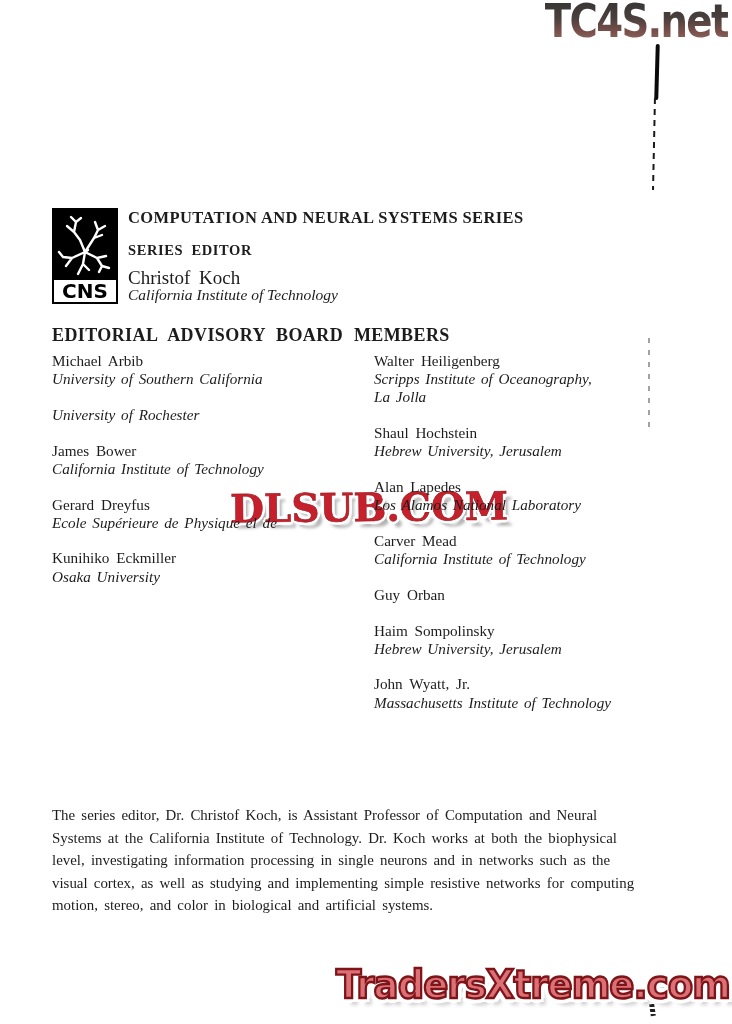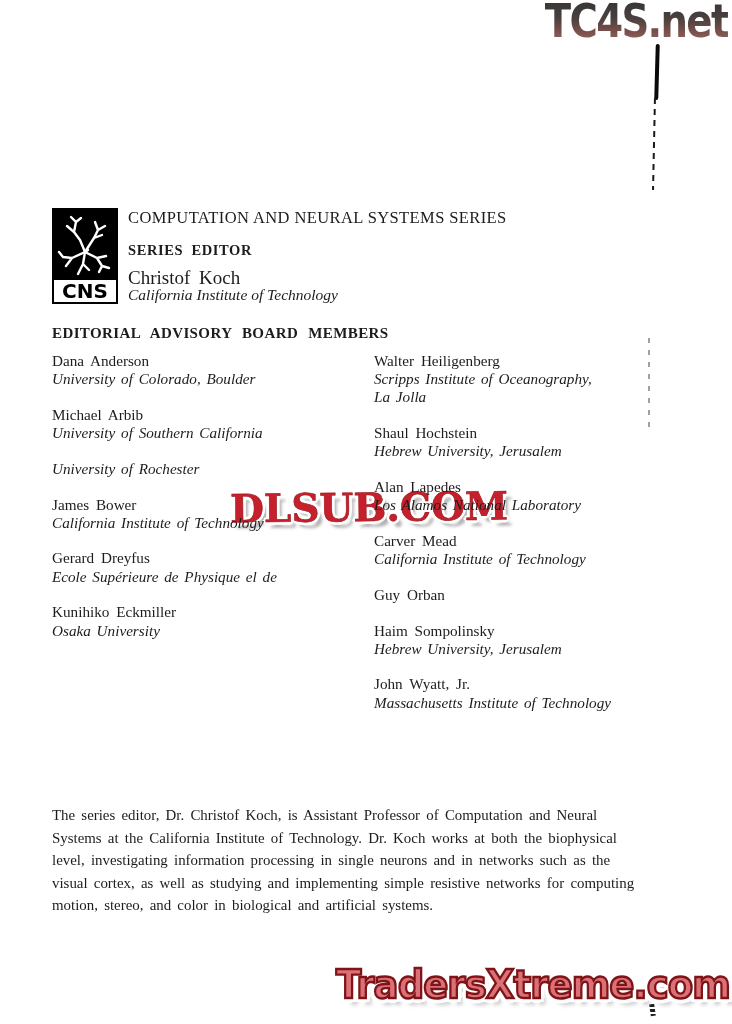--- a/index.html
+++ b/index.html
@@ -48,28 +48,28 @@
     background:repeating-linear-gradient(180deg,#1a1a1a 0 6px,transparent 6px 11px);
     transform:rotate(1.2deg);}
   .scratch-faint{position:absolute;left:648px;top:338px;width:2px;height:92px;opacity:.55;
     background:repeating-linear-gradient(180deg,#555 0 5px,transparent 5px 12px);}
   .speck{position:absolute;left:650px;top:1004px;width:5px;height:12px;
     background:repeating-linear-gradient(180deg,#222 0 3px,transparent 3px 5px);transform:rotate(-8deg);}
   
   .logo{position:absolute;left:52px;top:208px;width:66px;height:84px;}
   
   .series-title{position:absolute;left:128px;top:208px;
-    font-weight:normal;font-size:16.5px;letter-spacing:.4px;white-space:nowrap;}
+    font-weight:bold;font-size:16.5px;letter-spacing:.4px;white-space:nowrap;}
   .series-editor-heading{position:absolute;left:128px;top:242px;
     font-weight:bold;font-size:14.5px;letter-spacing:.6px;word-spacing:4px;}
   .editor-name{position:absolute;left:128px;top:267px;font-size:19px;word-spacing:4px;}
   .editor-aff{position:absolute;left:128px;top:286px;font-size:15.5px;font-style:italic;}
   
   .board-heading{position:absolute;left:52px;top:325px;
-    font-weight:bold;font-size:15px;letter-spacing:.4px;word-spacing:6px;}
+    font-weight:bold;font-size:18px;letter-spacing:.4px;word-spacing:6px;}
   .col{position:absolute;top:352px;width:320px;}
   .col-left{left:52px;}
   .col-right{left:374px;}
   .entry{margin-bottom:17.5px;}
   .mname{font-size:15.2px;line-height:18.2px;word-spacing:3px;}
   .maff{font-size:15.2px;line-height:18.2px;font-style:italic;word-spacing:2px;}
   
   .bio{position:absolute;left:52px;top:804px;width:585px;
     font-size:14.9px;line-height:22.6px;word-spacing:2.5px;text-align:left;}
 </style>
@@ -104,24 +104,20 @@
   </div>
 
   <div class="series-title">COMPUTATION AND NEURAL SYSTEMS SERIES</div>
   <div class="series-editor-heading">SERIES EDITOR</div>
   <div class="editor-name">Christof Koch</div>
   <div class="editor-aff">California Institute of Technology</div>
 
   <div class="board-heading">EDITORIAL ADVISORY BOARD MEMBERS</div>
 
   <div class="col col-left">
-    <div class="entry">
-      <div class="mname">Dana Anderson</div>
-      <div class="maff">University of Colorado, Boulder</div>
-    </div>
     <div class="entry">
       <div class="mname">Michael Arbib</div>
       <div class="maff">University of Southern California</div>
     </div>
     <div class="entry">
       <div class="maff">University of Rochester</div>
     </div>
     <div class="entry">
       <div class="mname">James Bower</div>
       <div class="maff">California Institute of Technology</div>

